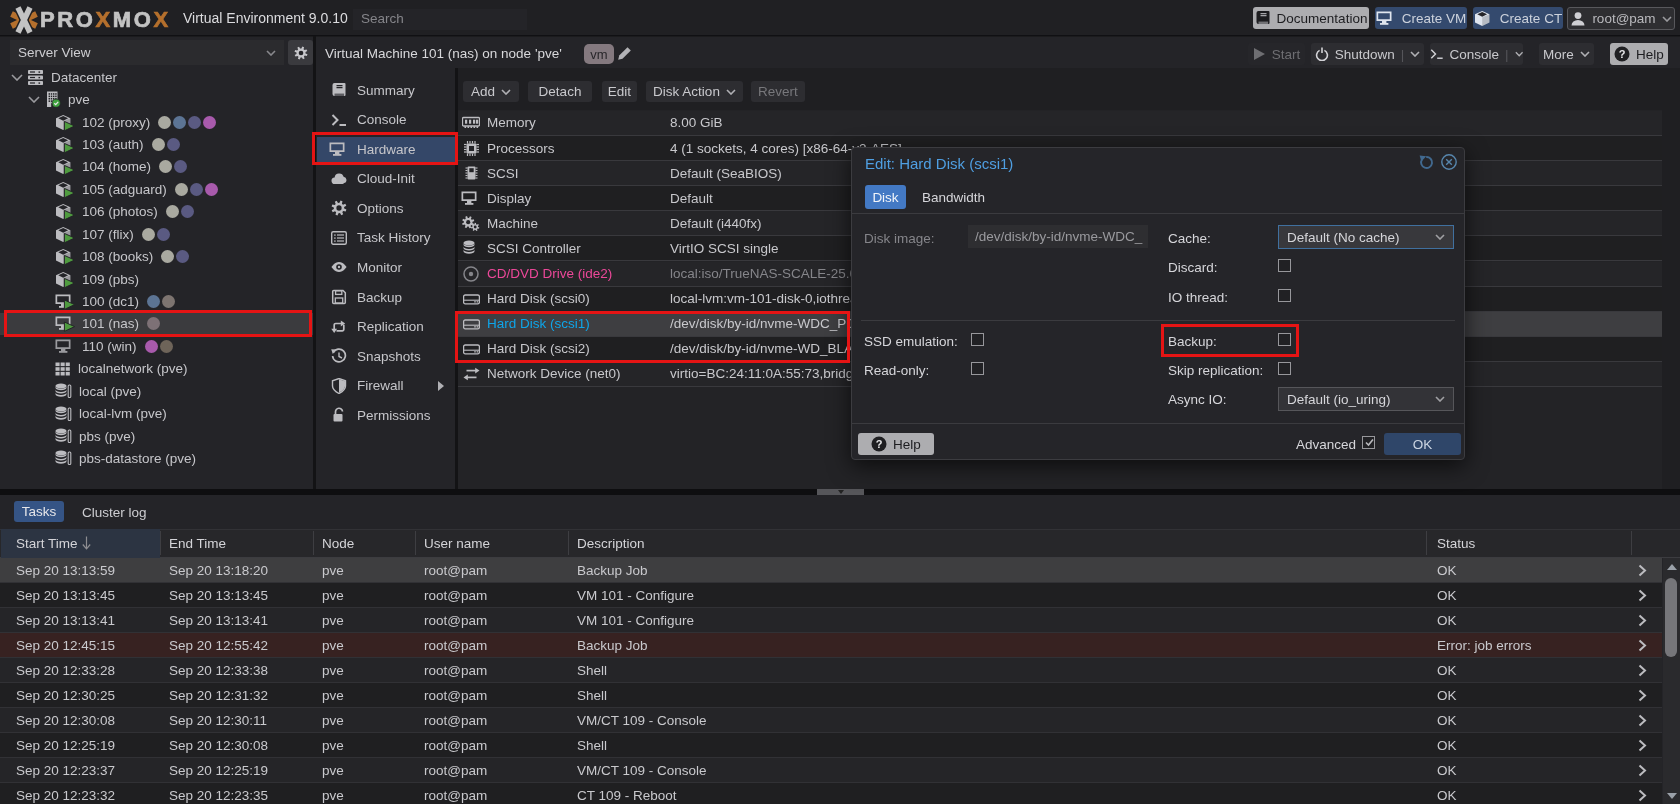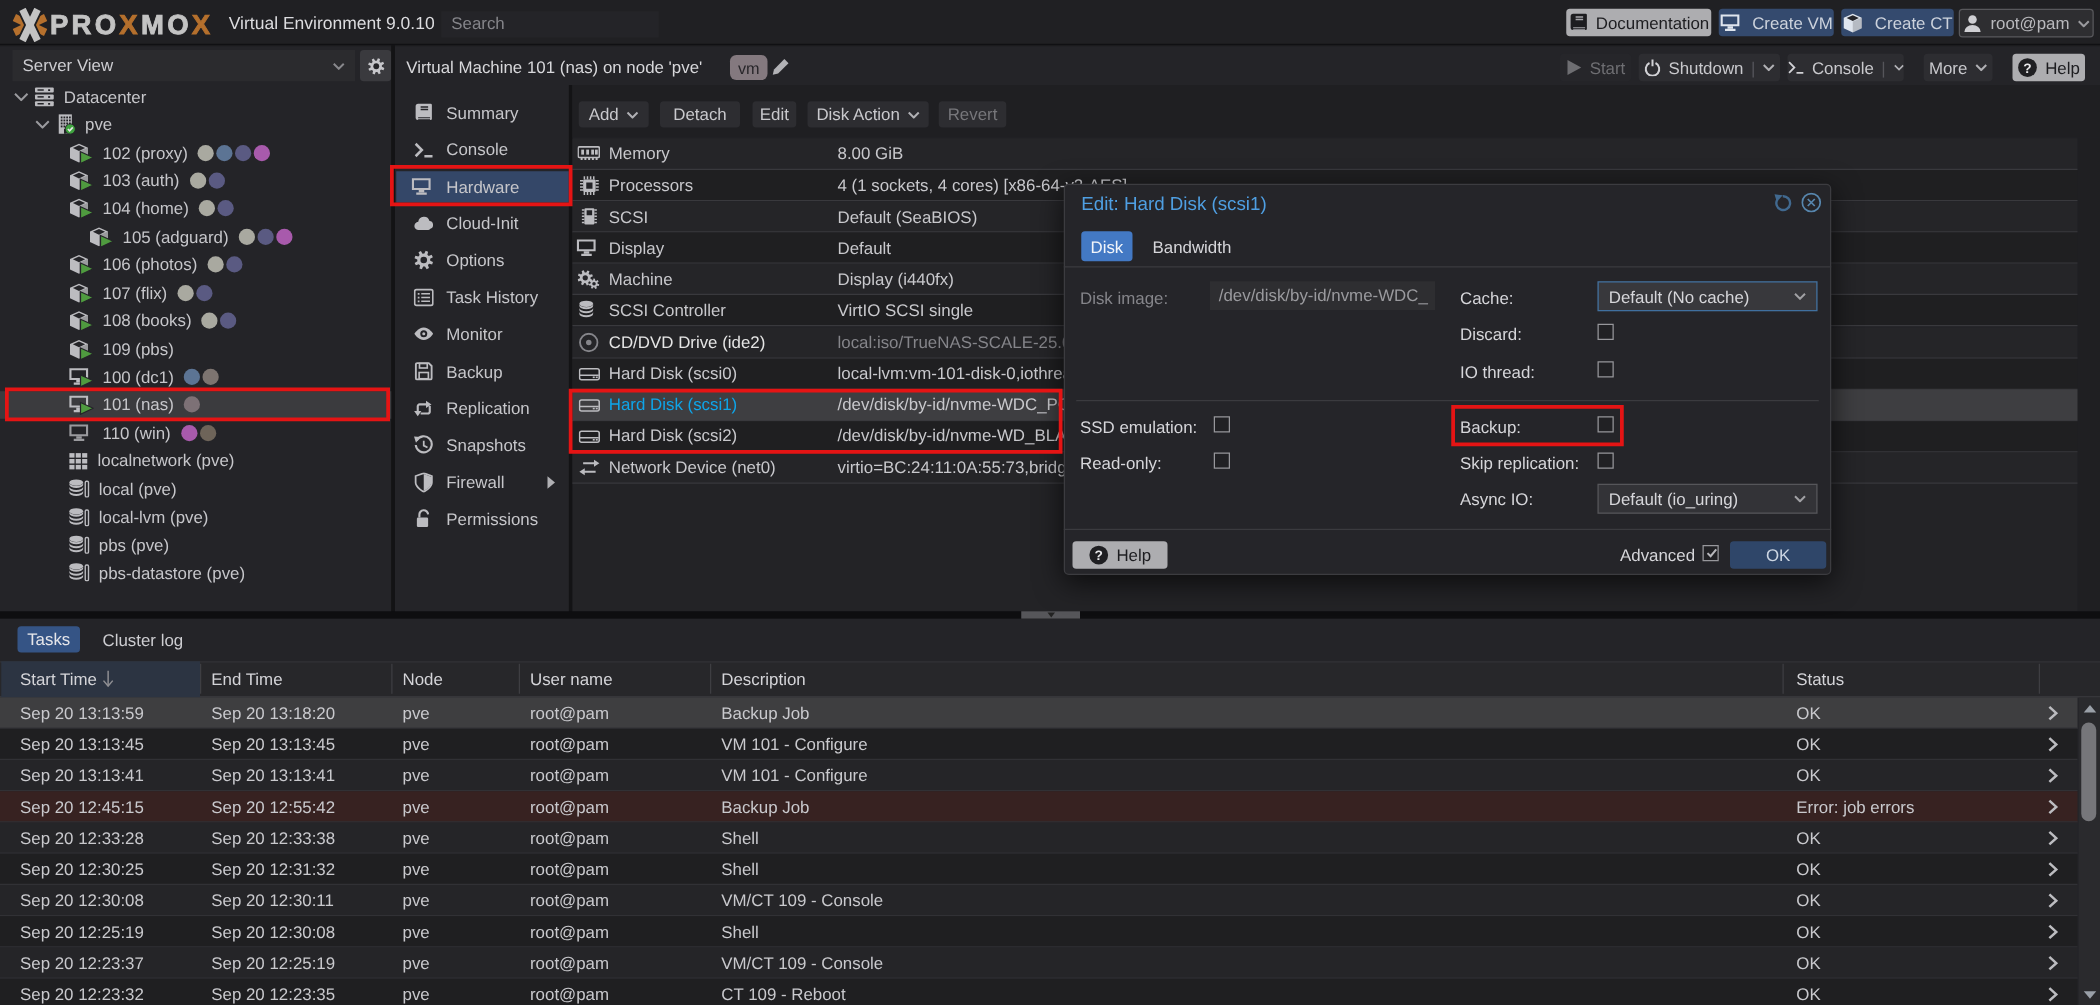--- a/index.html
+++ b/index.html
@@ -178,21 +178,21 @@
         <polygon points="8.2,7.2 15.4,4.2 15.4,12.6 8.2,16" fill="#000" opacity="0.18"></polygon>
         <polygon points="9.4,7.4 19.6,12 9.4,16.8" fill="#4f9b3f" stroke="#242428" stroke-width="1"></polygon>
       </svg>
     </span>
     <span style="font-size:13.5px;color:#c6c6ca">104 (home)</span>
     <span style="display:inline-flex;align-items:center;margin-left:6px">
       <span style="display:inline-block;width:13px;height:13px;border-radius:50%;background:#a9a9a0;margin-left:2px;flex:none"></span>
       <span style="display:inline-block;width:13px;height:13px;border-radius:50%;background:#5a5a82;margin-left:2px;flex:none"></span>
     </span>
   </div>
-<div class="row" style="left:0;top:178.2px;width:313px;height:22.4px;padding-left:55px;margin-left:16px;">
+<div class="row" style="left:0;top:178.2px;width:313px;height:22.4px;padding-left:55px;">
     <span style="display:inline-flex;margin-right:7px">
       <svg width="20" height="17" viewBox="0 0 20 17" style="">
         <polygon points="1,4.2 8.2,1 15.4,4.2 15.4,12.6 8.2,16 1,12.6" fill="#bcbcc0"></polygon>
         <polygon points="3.3,4.3 8.2,2.1 13.1,4.3 8.2,6.7" fill="#242428"></polygon>
         <polygon points="8.2,7.2 15.4,4.2 15.4,12.6 8.2,16" fill="#000" opacity="0.18"></polygon>
         <polygon points="9.4,7.4 19.6,12 9.4,16.8" fill="#4f9b3f" stroke="#242428" stroke-width="1"></polygon>
       </svg>
     </span>
     <span style="font-size:13.5px;color:#c6c6ca">105 (adguard)</span>
     <span style="display:inline-flex;align-items:center;margin-left:6px">
@@ -578,42 +578,42 @@
 <div class="row" style="left:458px;top:211.3px;width:1222px;height:25.1px;background:#252528;border-bottom:1px solid #39393d">
     <span class="ic" style="margin-left:3px;margin-right:6px">
       <svg width="18" height="17" viewBox="0 0 18 17" style="">
         <polygon points="12.1,9.0 11.4,10.6 9.5,9.9 8.6,10.8 9.1,12.7 7.4,13.3 6.6,11.5 5.4,11.4 4.4,13.1 2.8,12.4 3.5,10.5 2.6,9.6 0.7,10.1 0.1,8.4 1.9,7.6 2.0,6.4 0.3,5.4 1.0,3.8 2.9,4.5 3.8,3.6 3.3,1.7 5.0,1.1 5.8,2.9 7.0,3.0 8.0,1.3 9.6,2.0 8.9,3.9 9.8,4.8 11.7,4.3 12.3,6.0 10.5,6.8 10.4,8.0" fill="#bcbcc0"></polygon>
         <circle cx="6.2" cy="7.2" r="2.1" fill="#242428"></circle>
         <polygon points="17.4,12.4 17.0,13.7 15.7,13.5 15.1,14.2 15.5,15.5 14.2,16.1 13.6,14.9 12.6,14.8 11.9,16.0 10.7,15.3 11.2,14.1 10.6,13.3 9.3,13.4 9.0,12.1 10.3,11.7 10.6,10.8 9.6,9.8 10.5,8.8 11.6,9.6 12.5,9.2 12.7,7.8 14.0,7.9 14.1,9.3 14.9,9.7 16.1,9.0 16.9,10.1 15.9,11.0 16.1,11.9" fill="#bcbcc0"></polygon>
         <circle cx="13.2" cy="12" r="1.4" fill="#242428"></circle>
       </svg>
     </span>
     <span style="color:#c8c8cc">Machine</span>
-    <span style="position:absolute;left:212px;color:#c8c8cc">Display (i440fx)</span>
+    <span style="position:absolute;left:212px;color:#c8c8cc">Default (i440fx)</span>
   </div>
 <div class="row" style="left:458px;top:236.4px;width:1222px;height:25.1px;background:#1f1f21;border-bottom:1px solid #39393d">
     <span class="ic" style="margin-left:3px;margin-right:6px">
       <svg width="17" height="16" viewBox="0 0 17 16" style="">
         <ellipse cx="6" cy="3" rx="5.5" ry="2.5" fill="#bcbcc0"></ellipse>
         <path d="M0.5,3.2 v1.6 a5.5,2.5 0 0 0 11,0 v-1.6 a5.5,2.5 0 0 1 -11,0 z" fill="#bcbcc0"></path>
         <path d="M0.5,6.4 v1.6 a5.5,2.5 0 0 0 11,0 v-1.6 a5.5,2.5 0 0 1 -11,0 z" fill="#bcbcc0"></path>
         <path d="M0.5,9.6 v1.6 a5.5,2.5 0 0 0 11,0 v-1.6 a5.5,2.5 0 0 1 -11,0 z" fill="#bcbcc0"></path>
       </svg>
     </span>
     <span style="color:#c8c8cc">SCSI Controller</span>
     <span style="position:absolute;left:212px;color:#c8c8cc">VirtIO SCSI single</span>
   </div>
 <div class="row" style="left:458px;top:261.5px;width:1222px;height:25.1px;background:#252528;border-bottom:1px solid #39393d">
     <span class="ic" style="margin-left:3px;margin-right:6px">
       <svg width="16" height="16" viewBox="0 0 16 16" style="">
         <circle cx="8" cy="8" r="7" fill="none" stroke="#85858a" stroke-width="1.5"></circle>
         <circle cx="8" cy="8" r="2.2" fill="#85858a"></circle>
       </svg>
     </span>
-    <span style="color:#e5e5e5">CD/DVD Drive (ide2)</span>
+    <span style="color:#ec4899">CD/DVD Drive (ide2)</span>
     <span style="position:absolute;left:212px;color:#85858a">local:iso/TrueNAS-SCALE-25.04.2.1.iso,media=cdrom,size=314M</span>
   </div>
 <div class="row" style="left:458px;top:286.6px;width:1222px;height:25.1px;background:#1f1f21;border-bottom:1px solid #39393d">
     <span class="ic" style="margin-left:3px;margin-right:6px">
       <svg width="17" height="16" viewBox="0 0 17 16" style="">
         <rect x="0.6" y="4" width="15.8" height="8.8" rx="1.6" fill="none" stroke="#bcbcc0" stroke-width="1.3"></rect>
         <line x1="1" y1="9.2" x2="16" y2="9.2" stroke="#bcbcc0" stroke-width="1.1"></line>
         <rect x="11.2" y="10.2" width="1.6" height="1.3" fill="#bcbcc0"></rect>
         <rect x="13.6" y="10.2" width="1.6" height="1.3" fill="#bcbcc0"></rect>
       </svg>

